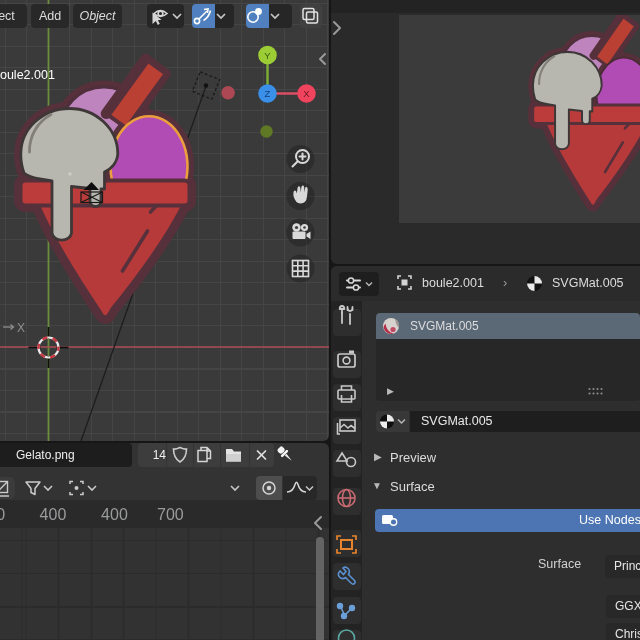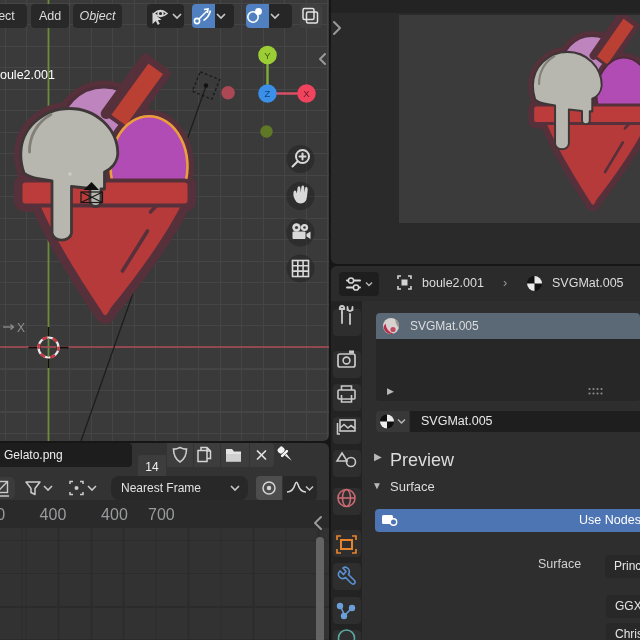--- a/index.html
+++ b/index.html
@@ -204,22 +204,22 @@
       <g stroke="#e2e2e2" stroke-width="1.5" fill="none">
         <rect x="156" y="4.5" width="11" height="11" rx="1.5"></rect>
         <rect x="159.5" y="8" width="11" height="11" rx="1.5"></rect>
       </g>
     </svg>
     <div id="lbl-obj">boule2.001</div>
   </div>
 
   <div id="dope" class="abs">
 
-    <div class="abs" style="left:0;top:0;width:132px;height:24px;background:#1d1d1d;border-radius:0 4px 4px 0;color:#ededed;font-size:12px;line-height:24px;padding-left:4px;">Gelato.png</div>
-    <div class="abs" style="left:138px;top:12px;width:28px;height:24px;background:#3d3d3d;border-radius:4px 0 0 4px;color:#f0f0f0;font-size:12px;line-height:24px;text-align:center;">14</div>
+    <div class="abs" style="left:0;top:0;width:132px;height:24px;background:#1d1d1d;border-radius:0 4px 4px 0;color:#ededed;font-size:12px;line-height:24px;padding-left:16px;">Gelato.png</div>
+    <div class="abs" style="left:138px;top:0;width:28px;height:24px;background:#3d3d3d;border-radius:4px 0 0 4px;color:#f0f0f0;font-size:12px;line-height:24px;text-align:right;">14</div>
     <div class="abs" style="left:167px;top:0;width:26px;height:24px;background:#3d3d3d;"></div>
     <div class="abs" style="left:194px;top:0;width:26px;height:24px;background:#3d3d3d;"></div>
     <div class="abs" style="left:221px;top:0;width:28px;height:24px;background:#3d3d3d;"></div>
     <div class="abs" style="left:250px;top:0;width:24px;height:24px;background:#3d3d3d;border-radius:0 4px 4px 0;"></div>
     <svg class="abs" style="left:167px;top:0;" width="135" height="24" viewBox="0 0 135 24">
 
       <path d="M13,4.5 Q17.5,6.5 19.5,6 Q19.5,15 13,19 Q6.5,15 6.5,6 Q8.5,6.5 13,4.5 Z" fill="none" stroke="#c9c9c9" stroke-width="1.6"></path>
 
       <g fill="none" stroke="#d5d5d5" stroke-width="1.5">
         <rect x="31" y="7.5" width="9" height="11"></rect>
@@ -234,21 +234,20 @@
         <line x1="98.5" y1="8" x2="90.5" y2="16"></line>
       </g>
 
       <g transform="translate(118,11) rotate(-45)">
         <rect x="-3.4" y="-8.5" width="6.8" height="6" rx="2.2" fill="#f2f2f2"></rect>
         <rect x="-4.6" y="-2" width="9.2" height="2.6" rx="1.2" fill="#f2f2f2"></rect>
         <path d="M-1.2,1 L1.2,1 L0,9.5 Z" fill="#f2f2f2"></path>
       </g>
     </svg>
 
-    <div class="abs" style="left:111px;top:33px;width:137px;height:24px;background:#282828;border-radius:8px;color:#e2e2e2;font-size:12px;line-height:24px;padding-left:10px;">Nearest Frame</div>
     <div class="abs" style="left:256px;top:33px;width:26px;height:24px;background:#4d4d4d;border-radius:4px 0 0 4px;"></div>
     <div class="abs" style="left:283px;top:33px;width:34px;height:24px;background:#282828;border-radius:0 4px 4px 0;"></div>
     <svg class="abs" style="left:0;top:33px;" width="329" height="24" viewBox="0 0 329 24">
 
       <rect x="-13" y="1" width="28" height="22" rx="5" fill="#3b3b3b"></rect>
       <g fill="none" stroke="#c9c9c9" stroke-width="1.4">
         <rect x="-6" y="5.5" width="13.5" height="11"></rect>
         <path d="M7.5,5.5 L-3,16.5"></path>
         <line x1="-6" y1="20" x2="9" y2="20"></line>
       </g>
@@ -268,21 +267,21 @@
       <circle cx="269" cy="12" r="2.2" fill="#d5d5d5"></circle>
 
       <path d="M287,17 Q293,17 295,9.5 Q296.5,5 298,9.5 Q300,17 306,17" transform="translate(0,-1)" fill="none" stroke="#d5d5d5" stroke-width="1.5"></path>
       <path d="M306,10.5 L309.5,14 L313,10.5" stroke="#c7c7c7" stroke-width="1.5" fill="none"></path>
     </svg>
 
     <div id="ruler"></div>
     <div class="rnum" style="left:-21.6px;">400</div>
     <div class="rnum" style="left:39.6px;">400</div>
     <div class="rnum" style="left:101.1px;">400</div>
-    <div class="rnum" style="left:148px;text-align:center;">700</div>
+    <div class="rnum" style="left:157px;text-align:center;">700</div>
     <div class="rnum" style="left:222px;margin-top:28px;">800</div>
 
     <div id="dcanvas"></div>
 
     <div class="abs" style="left:316px;top:94px;width:8px;height:110px;background:#646464;border-radius:4.5px;z-index:4;"></div>
     <svg class="abs" style="left:310px;top:72px;z-index:4;" width="16" height="16" viewBox="0 0 16 16">
       <path d="M11,2 L5,8 L11,14" stroke="#9a9a9a" stroke-width="2" fill="none" stroke-linecap="round" stroke-linejoin="round"></path>
     </svg>
   </div>
 
@@ -413,21 +412,21 @@
 
   <div class="abs" style="left:376px;top:411px;width:33px;height:21px;background:#383838;border-radius:4px 0 0 4px;"></div>
   <div class="abs" style="left:410px;top:411px;width:230px;height:21px;background:#1e1e1e;color:#e8e8e8;font-size:12.5px;line-height:21px;padding-left:11px;">SVGMat.005</div>
   <svg class="abs" style="left:378px;top:412px;" width="32" height="19" viewBox="0 0 32 19">
     <circle cx="9" cy="9.5" r="7" fill="#0f0f0f"></circle>
     <path d="M9,2.5 A7,7 0 0 1 16,9.5 L9,9.5 Z" fill="#ececec"></path>
     <path d="M9,16.5 A7,7 0 0 1 2,9.5 L9,9.5 Z" fill="#ececec"></path>
     <path d="M20,7.5 L23.5,11 L27,7.5" stroke="#b5b5b5" stroke-width="1.5" fill="none"></path>
   </svg>
 
-  <div class="ptext" style="left:390px;top:450px;font-size:18px;">Preview</div>
+  <div class="ptext" style="left:390px;top:450px;font-size:13px;">Preview</div>
   <div class="ptext" style="left:374px;top:451px;color:#b9b9b9;font-size:10px;">▶</div>
   <div class="ptext" style="left:390px;top:479px;font-size:13px;">Surface</div>
   <div class="ptext" style="left:372px;top:480px;color:#b9b9b9;font-size:10px;">▼</div>
 
   <div class="abs" style="left:375px;top:509px;width:470px;height:23px;background:#4d74b3;border-radius:4px;color:#fff;font-size:12.5px;line-height:23px;text-align:center;">Use Nodes</div>
   <svg class="abs" style="left:380px;top:511px;" width="20" height="19" viewBox="0 0 20 19">
     <rect x="2" y="4" width="11" height="9" rx="1.5" fill="#fff"></rect>
     <circle cx="13.5" cy="11" r="3.2" fill="#4d74b3" stroke="#fff" stroke-width="1.4"></circle>
   </svg>
 

